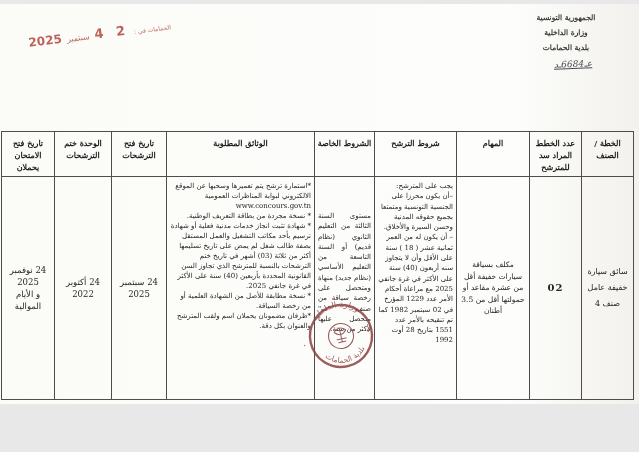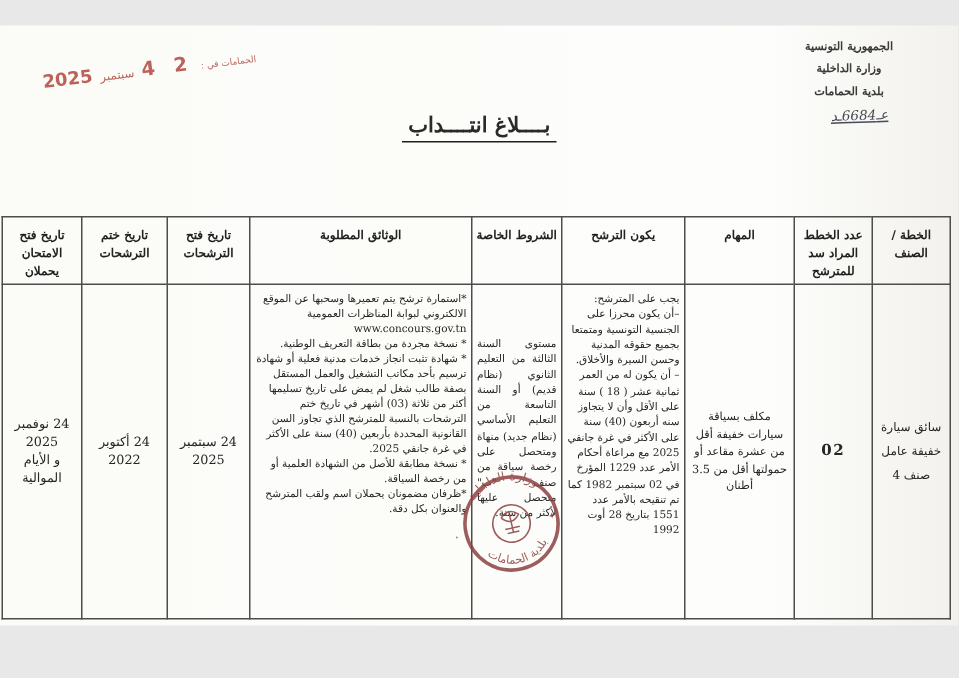--- a/index.html
+++ b/index.html
@@ -1,17 +1,17 @@
 <!DOCTYPE html>
 <html lang="ar" dir="rtl"><head>
 <meta charset="utf-8">
 <style>
   html,body{margin:0;padding:0;background:#e8e8e8;}
   .page{
-    position:relative;width:639px;height:400px;margin:17px auto;
+    position:relative;width:639px;height:400px;margin:4px auto;
     background:linear-gradient(90deg,#fbfbf8 0%,#fdfdfb 80%,#f2f1ed 100%);
     font-family:"DejaVu Serif", serif;color:#2a2a2a;direction:rtl;overflow:hidden;
   }
   
   .letterhead{position:absolute;top:6px;right:14px;width:118px;text-align:center;
     font-size:7.5px;line-height:15px;color:#3b3b3b;font-weight:600;}
   .ref{position:absolute;top:55px;right:26px;width:80px;text-align:center;
     font-size:9px;color:#474b55;font-style:italic;letter-spacing:1px;
     text-decoration:underline;transform:rotate(-2deg);}
   
@@ -63,47 +63,44 @@
   </div>
   <div class="ref">عـ6684ـد</div>
 
   <div class="date-stamp">
     <span class="ds-place">الحمامات في :</span>
     <span class="ds-day">2 4</span>
     <span class="ds-month">سبتمبر</span>
     <span class="ds-year">2025</span>
   </div>
 
-  <div class="title">
-    <span class="title-text">بــــلاغ انتــــداب</span>
-  </div>
 
 
   <table class="grid">
     <colgroup>
       <col style="width:52px">
         <col style="width:52px">
         <col style="width:73px">
       <col style="width:82px">
         <col style="width:60px">
         <col style="width:148px">
       <col style="width:55px">
         <col style="width:57px">
         <col style="width:53px">
     </colgroup>
     <thead>
       <tr>
         <th>الخطة / الصنف</th>
         <th>عدد الخطط المراد سد للمترشح</th>
         <th>المهام</th>
-        <th>يكون الترشح</th>
+        <th>شروط الترشح</th>
         <th>الشروط الخاصة</th>
         <th>الوثائق المطلوبة</th>
         <th>تاريخ فتح الترشحات</th>
-        <th>تاريخ ختم الترشحات</th>
+        <th>الوحدة ختم الترشحات</th>
         <th>تاريخ فتح الامتحان يحملان</th>
       </tr>
     </thead>
     <tbody>
       <tr>
         <td class="mid cell-grade">سائق سيارة خفيفة عامل صنف 4</td>
         <td class="mid cell-count">02</td>
         <td class="mid cell-duties">مكلف بسياقة سيارات خفيفة أقل من عشرة مقاعد أو حمولتها أقل من 3.5 أطنان</td>
         <td class="pre">يجب على المترشح:
 –أن يكون محرزا على الجنسية التونسية ومتمتعا بجميع حقوقه المدنية وحسن السيرة والأخلاق.

